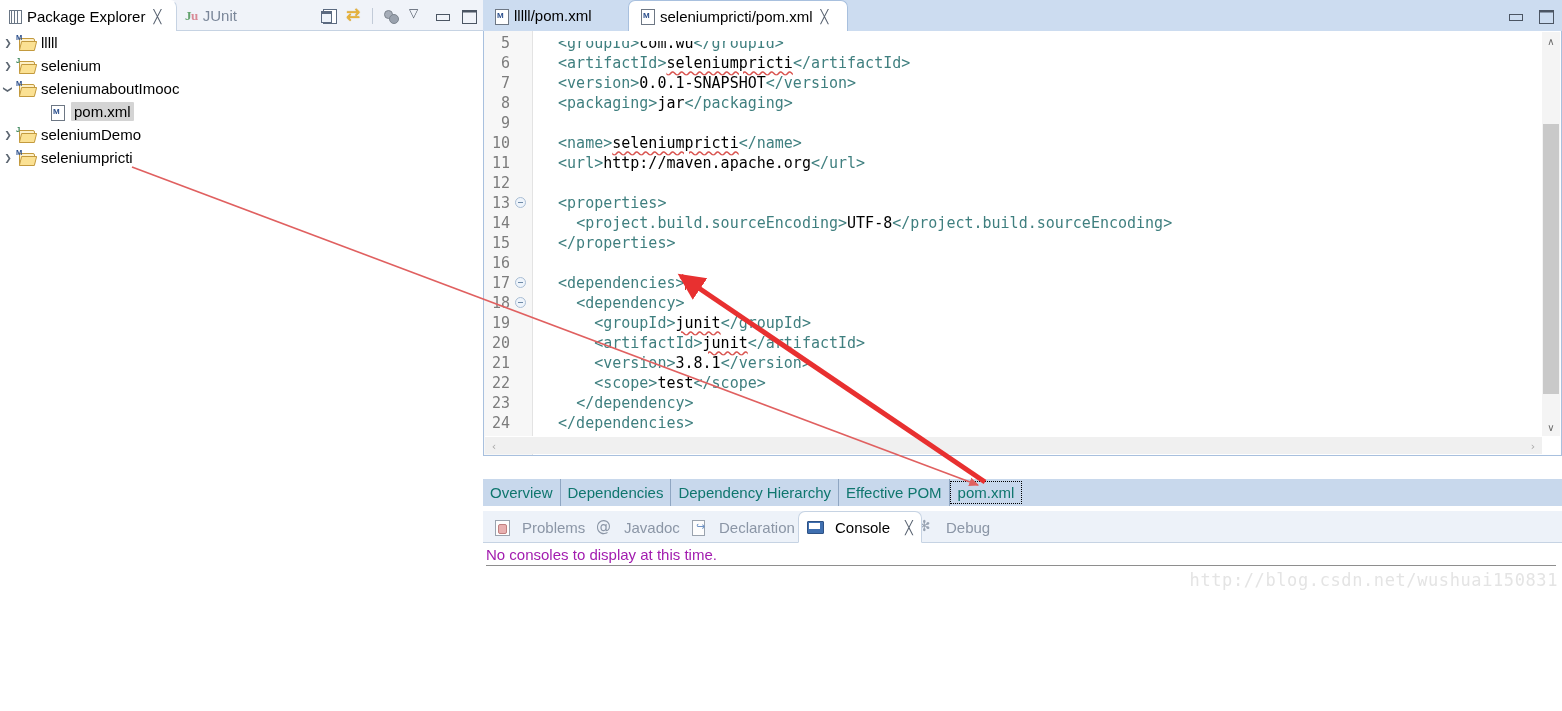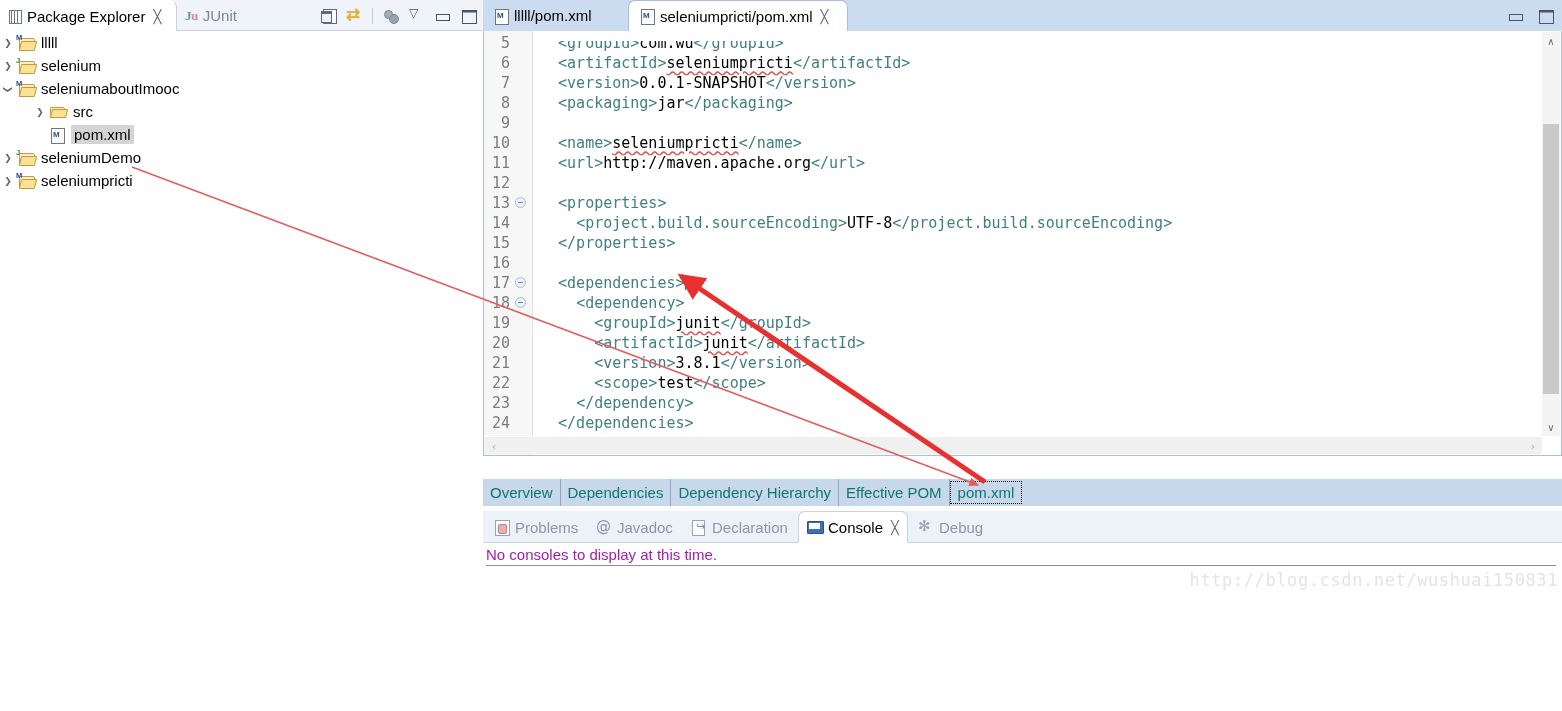--- a/index.html
+++ b/index.html
@@ -291,21 +291,21 @@
   #console-tabbar {
     position: absolute; left: 0; top: 511px; width: 1079px; height: 32px;
     background: #edf2f9;
   }
   #console-tabbar:after {
     content:""; position:absolute; left:0; bottom:0; width:100%; height:1px;
     background:#c6d3e3;
   }
   .ctab {
     position: absolute; top: 0; height: 32px;
-    display: flex; align-items: center; gap: 5px; padding: 0 8px;
+    display: flex; align-items: center; gap: 12px; padding: 0 8px;
     font-size: 15px; white-space: nowrap;
   }
   .ctab.inactive { color: #8b96a6; }
   .ctab.active {
     color: #000000; background: #ffffff;
     border-top-left-radius: 7px; border-top-right-radius: 7px;
     border: 1px solid #c6d3e3; border-bottom: 1px solid #ffffff;
     z-index: 2;
   }
   #console-body {
@@ -421,25 +421,20 @@
           </span>
           <span>selenium</span>
         </div>
         <div class="trow" style="padding-left: 0px;">
           <span class="arrow open"></span>
           <span class="icon-proj">
             <span class="folder"></span>
             <span class="badge badge-m">M</span>
           </span>
           <span>seleniumaboutImooc</span>
-        </div>
-        <div class="trow" style="padding-left: 32px;">
-          <span class="arrow closed"></span>
-          <span class="icon-folder"></span>
-          <span>src</span>
         </div>
         <div class="trow" style="padding-left: 32px;">
           <span class="arrow blank"></span>
           <span class="icon-xml">
             <span class="m">M</span>
           </span>
           <span class="sel-label">pom.xml</span>
         </div>
         <div class="trow" style="padding-left: 0px;">
           <span class="arrow closed"></span>

